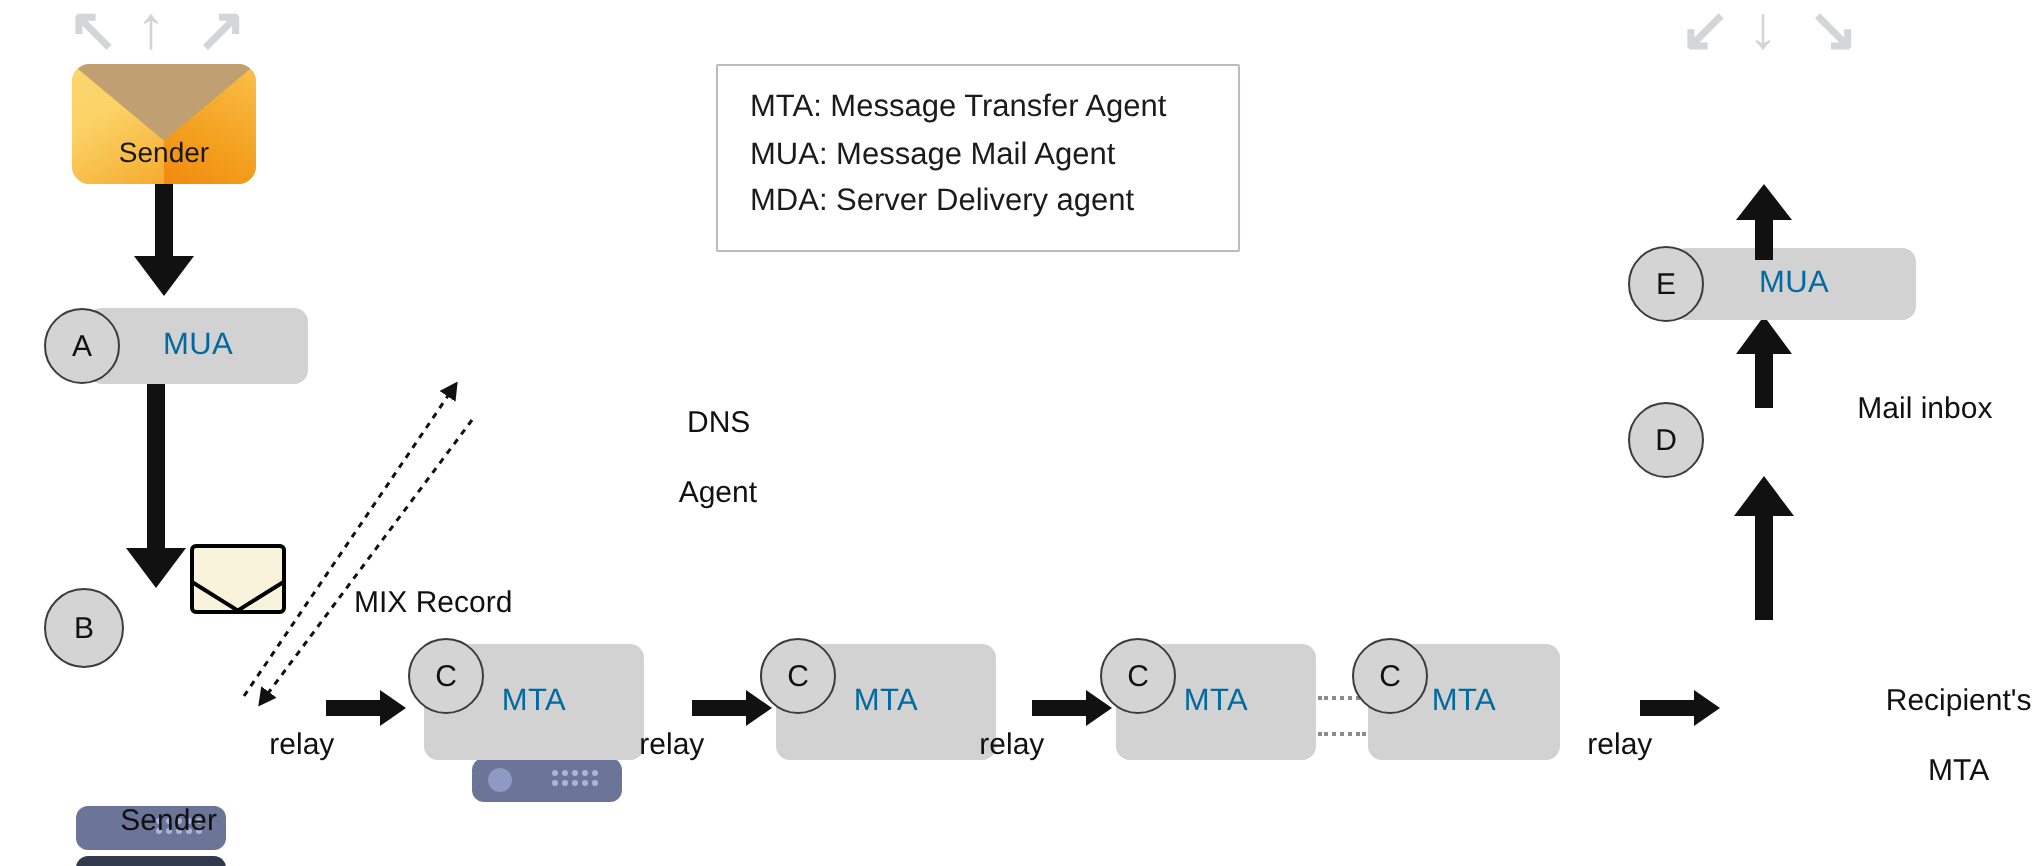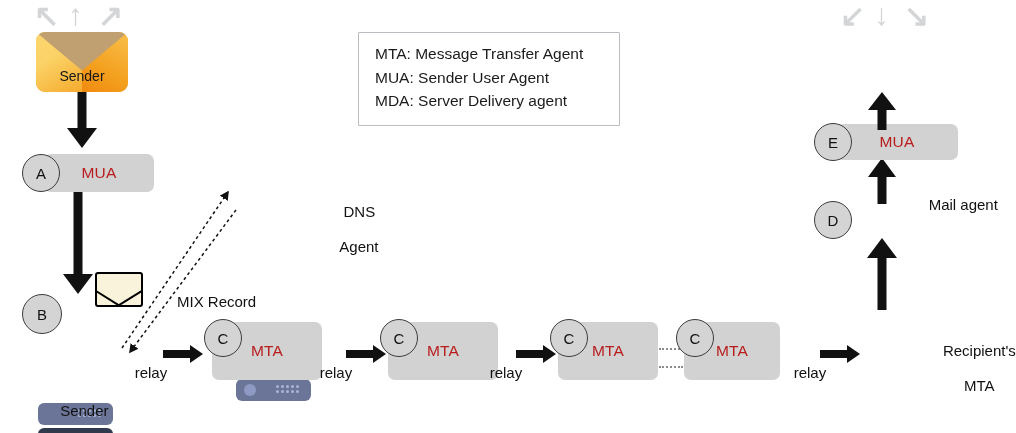--- a/index.html
+++ b/index.html
@@ -12,21 +12,21 @@
   .lbl-c{text-align:center;}
 
   
   .legend{border:1.5px solid #b9bcc0;border-radius:1px;background:#fff;
           padding:9px 16px 10px 16px;box-sizing:border-box;}
   .legend div{font-size:15.5px;color:#1b1b1b;line-height:1.52;white-space:pre;}
 
   
   .pill{background:#d2d2d2;border-radius:7px;box-sizing:border-box;
         display:flex;align-items:center;justify-content:center;}
-  .pill .ptxt{font-size:15.5px;color:#b91c1c;letter-spacing:.2px;}
+  .pill .ptxt{font-size:15.5px;color:#0369a1;letter-spacing:.2px;}
   .badge{position:absolute;border-radius:50%;background:#d4d4d4;
          border:1.6px solid #3c3c3c;display:flex;align-items:center;
          justify-content:center;font-size:15px;color:#111;box-sizing:border-box;}
 
   
   .envbig{position:relative;border-radius:9px;overflow:hidden;background:#f6b93b;}
   .envbig .eL{position:absolute;left:0;top:0;width:50%;height:100%;
       background:linear-gradient(150deg,#fcd670 0%,#fbd266 40%,#f5ab2e 100%);}
   .envbig .eR{position:absolute;right:0;top:0;width:50%;height:100%;
       background:linear-gradient(210deg,#f9c04a 0%,#f4a01f 60%,#f08a10 100%);}
@@ -279,21 +279,21 @@
     <div class="badge" style="left:0px;top:-1px;width:38px;height:38px;">
       <span>D</span>
     </div>
   </div>
 
   <div class="arrowV" style="left:866px;top:158px;width:32px;height:46px;">
     <div class="shaft" style="top:16px;width:9px;height:30px;"></div>
     <div class="head" style="top:0px;border-left:14px solid transparent;border-right:14px solid transparent;border-bottom:19px solid #111;"></div>
   </div>
   <div class="abs lbl" style="left:912px;top:179px;">
-    <span>Mail agent</span></div>
+    <span>Mail inbox</span></div>
 
   <div class="abs" style="left:814px;top:124px;width:144px;height:36px;">
     <div class="pill" style="position:absolute;left:22px;top:0;width:122px;height:36px;">
       <span class="ptxt">MUA</span>
     </div>
     <div class="badge" style="left:0px;top:-1px;width:38px;height:38px;">
       <span>E</span>
     </div>
   </div>
 
@@ -303,17 +303,17 @@
   </div>
 
   <div class="abs" style="left:840px;top:4px;width:96px;height:28px;">
     <div class="garrow" style="left:0px;top:-3px;">↙</div>
     <div class="garrow" style="left:34px;top:-4px;">↓</div>
     <div class="garrow" style="left:64px;top:-3px;">↘</div>
   </div>
 
   <div class="abs legend" style="left:358px;top:32px;width:262px;height:94px;">
     <div>MTA: Message Transfer Agent</div>
-    <div>MUA: Sender User Agent</div>
+    <div>MUA: Message Mail Agent</div>
     <div>MDA: Server Delivery agent</div>
   </div>
 
 </div>
 
 </body></html>

